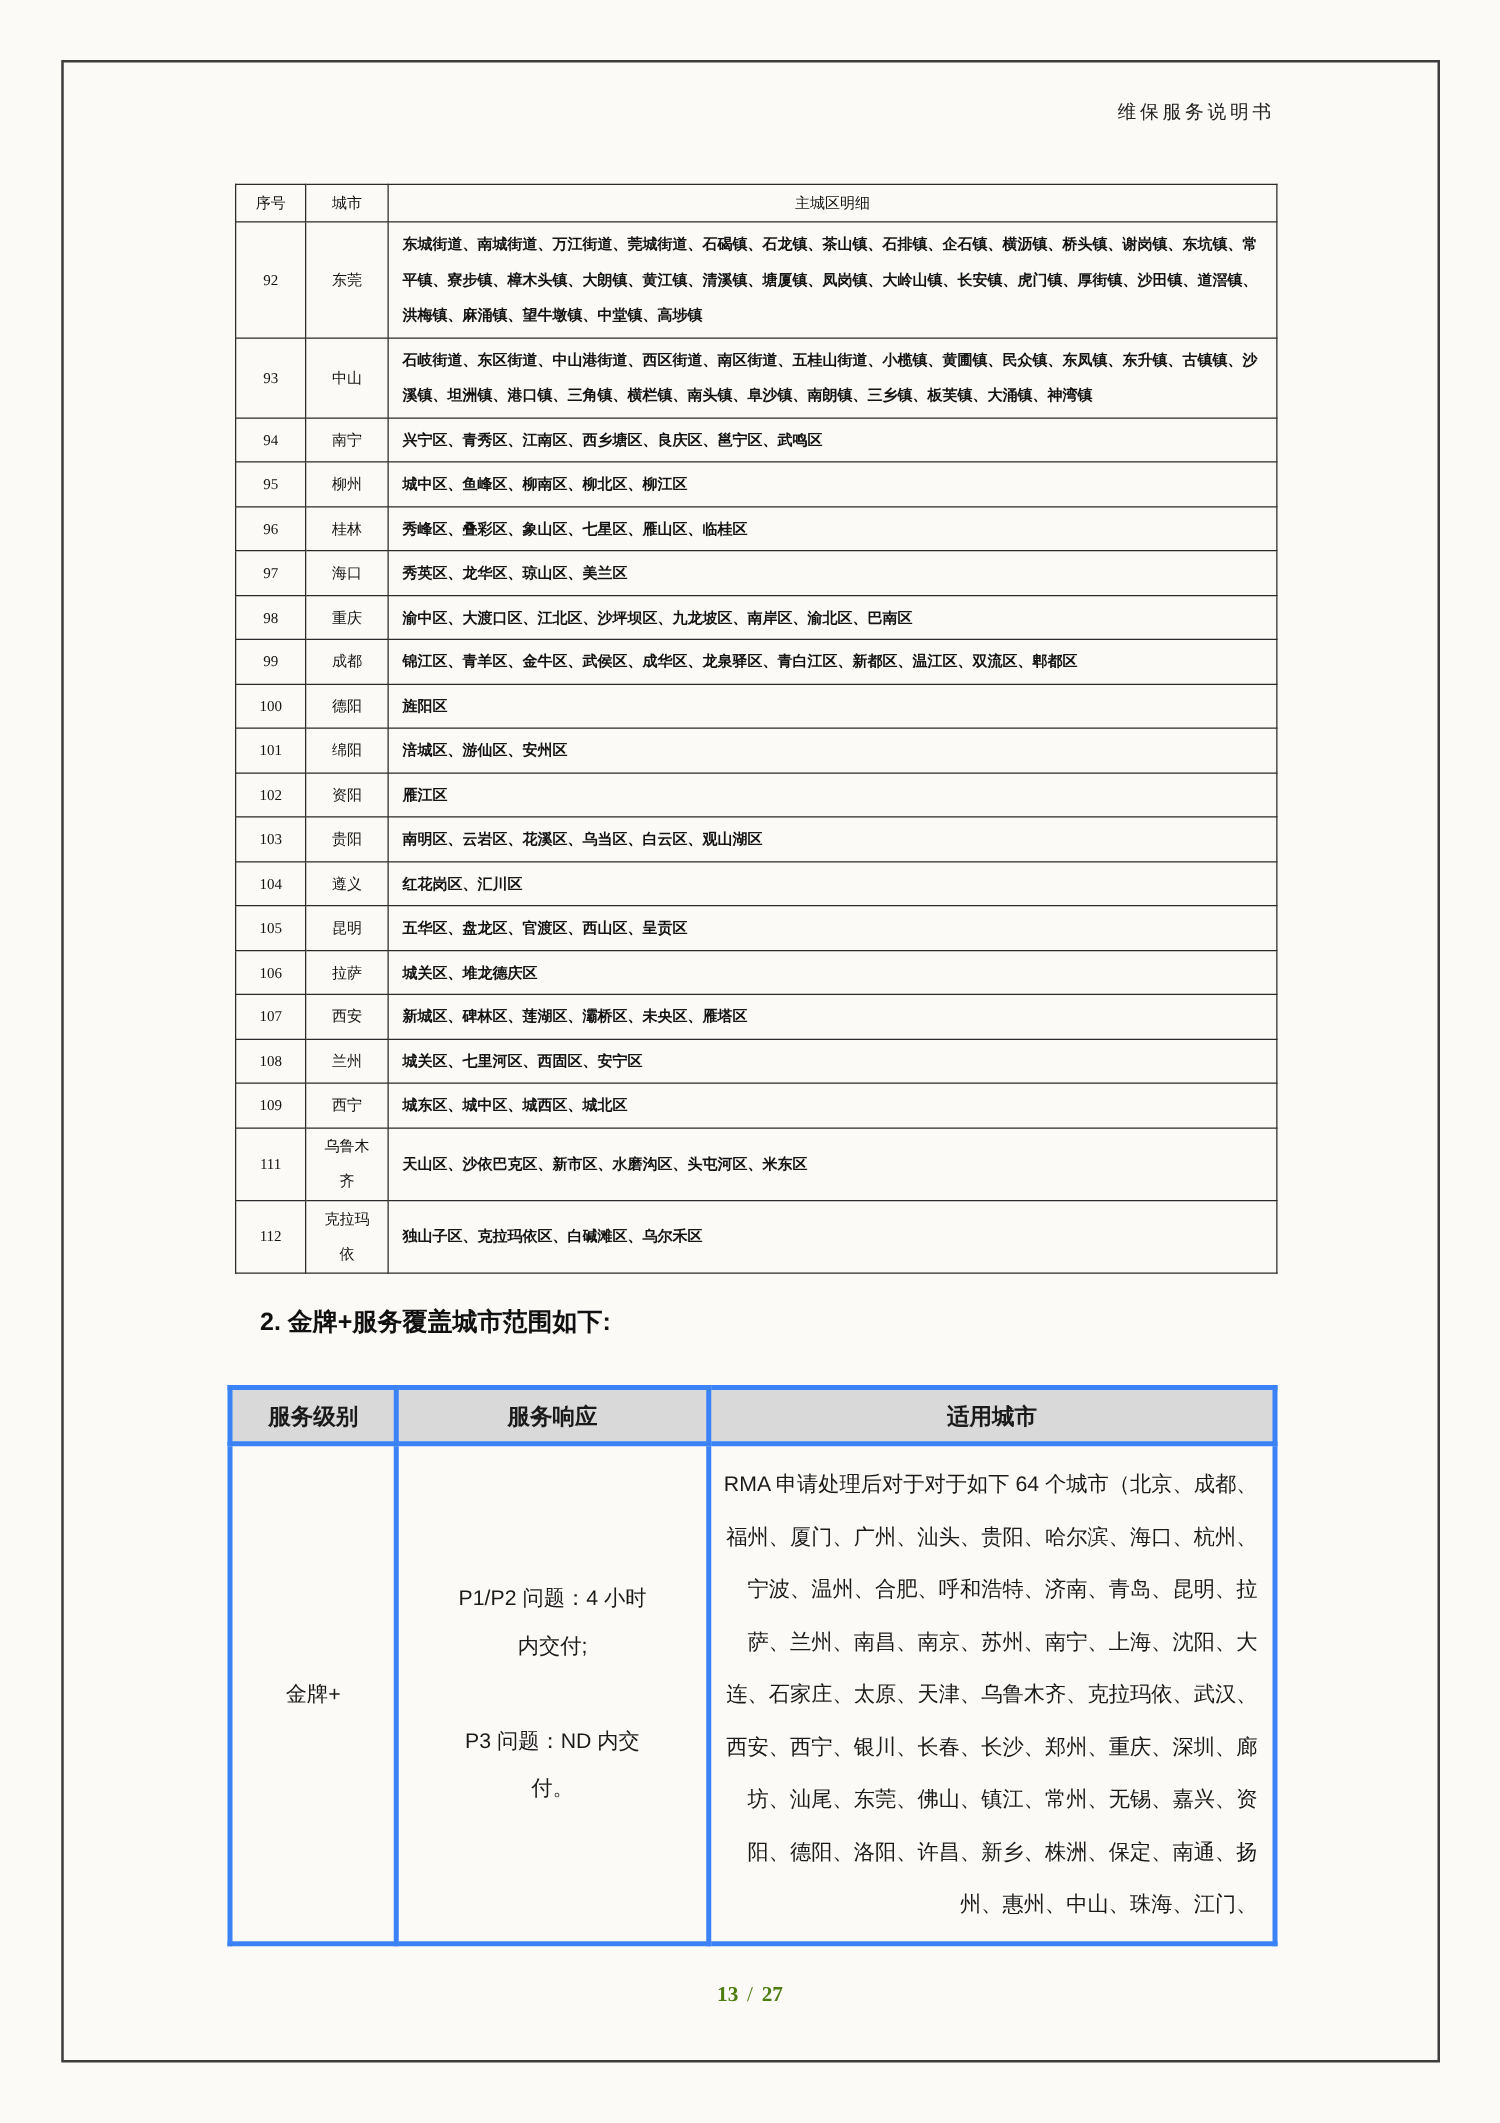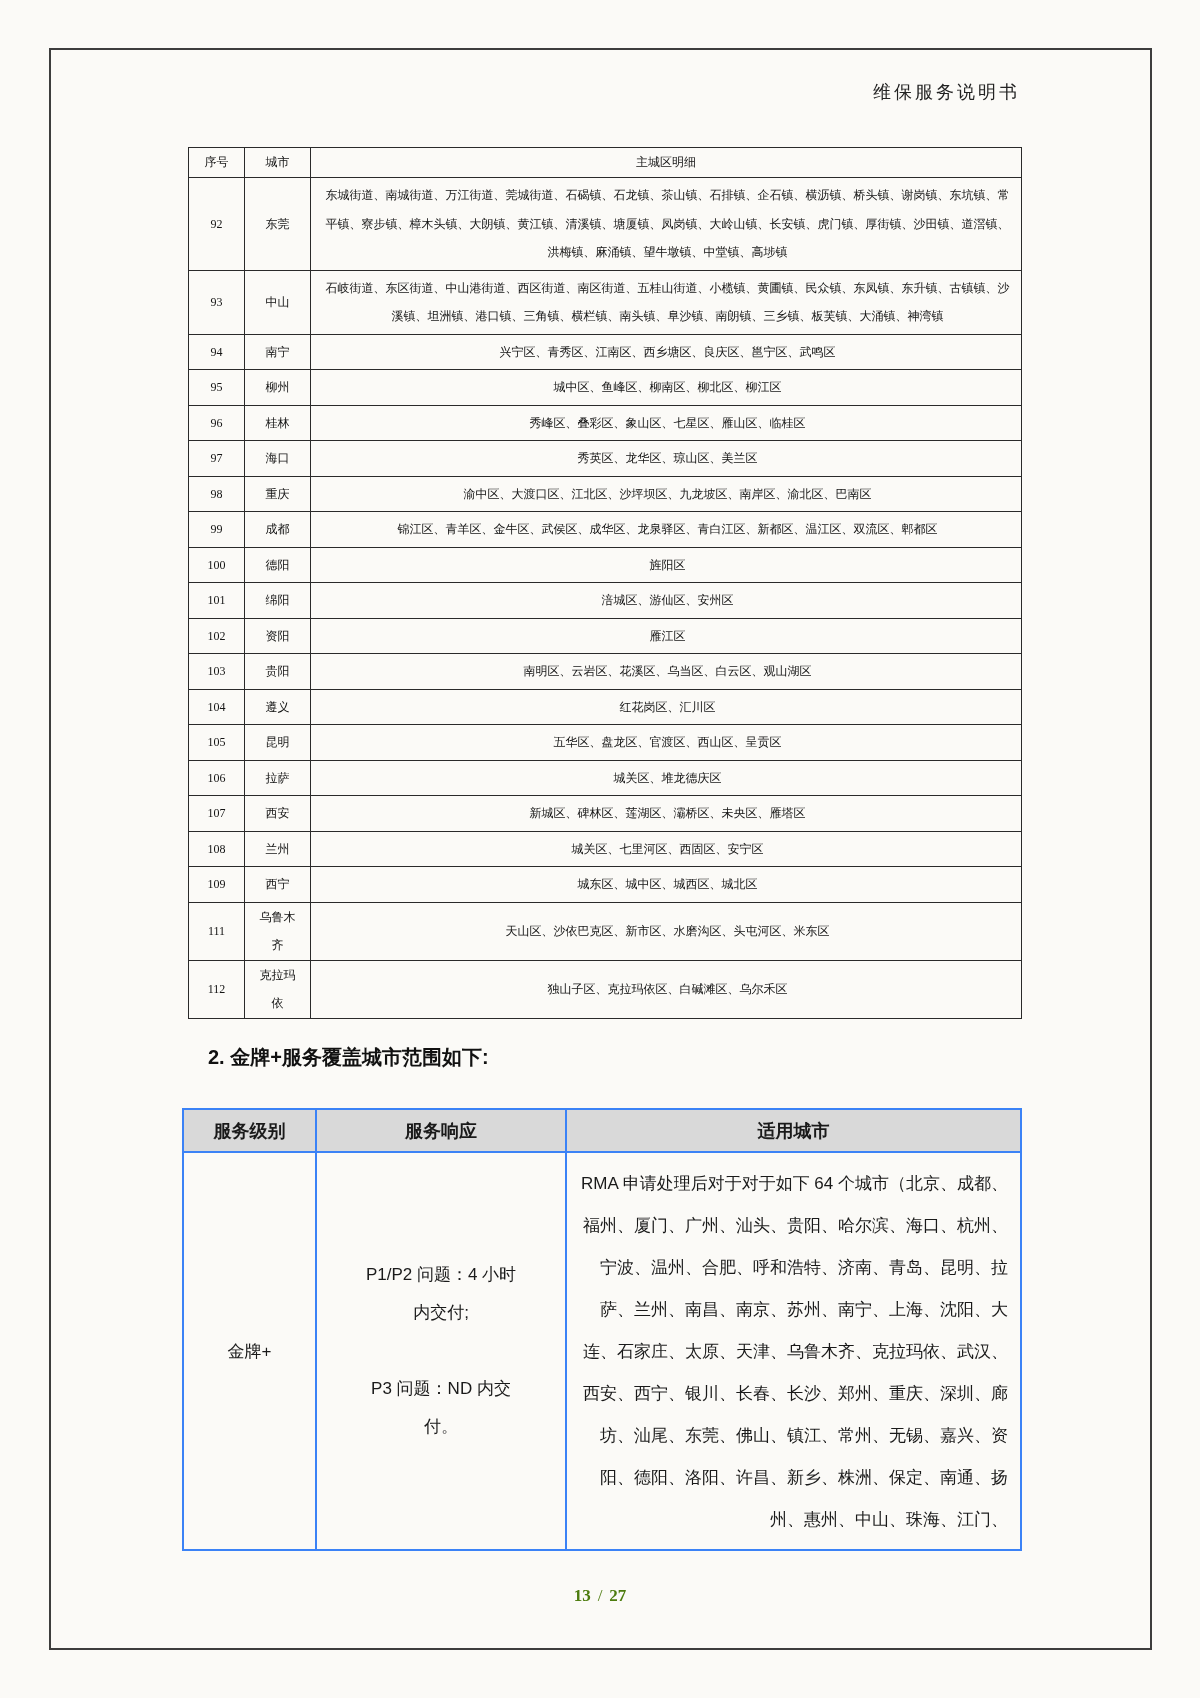--- a/index.html
+++ b/index.html
@@ -9,56 +9,56 @@
     font-family:"Liberation Serif","DejaVu Serif",serif;
     color:#1c1c1c;
     -webkit-font-smoothing:antialiased;
   }
   .page-border{
     position:absolute;left:49px;top:48px;width:1099px;height:1598px;
     border:2px solid #3d3d3d;background:transparent;
   }
   .doc-header{
     position:absolute;top:80px;right:180px;
-    font-size:18px;letter-spacing:3px;color:#222;
+    font-size:15px;letter-spacing:3px;color:#222;
     font-family:"Liberation Serif","DejaVu Serif",serif;
   }
   
   .city-table{
     position:absolute;left:188px;top:147px;width:834px;
     border-collapse:collapse;table-layout:fixed;
     font-size:12px;color:#141414;
     font-family:"Liberation Serif","DejaVu Serif",serif;
   }
   .city-table th,.city-table td{
     border:1.5px solid #2a2a2a;
     line-height:28.5px;
     vertical-align:middle;
   }
   .city-table th{font-weight:normal;text-align:center;height:29px;padding:0;}
   .col-no{width:56px;}
   .col-city{width:66px;}
   .city-table td.cell-no,.city-table td.cell-city{text-align:center;padding:0 12px;}
-  .city-table td.cell-districts{text-align:center;padding:3px 8px 3px 11px;}
+  .city-table td.cell-districts{text-align:left;padding:3px 8px 3px 11px;font-weight:bold;}
   
   .section-heading{
     position:absolute;left:168px;top:1044px;
     font-size:20px;font-weight:bold;color:#111;
     font-family:"Liberation Sans","DejaVu Sans",sans-serif;
     margin-left:40px;
   }
   
   .service-table{
     position:absolute;left:182px;top:1108px;width:840px;
     border-collapse:collapse;table-layout:fixed;
     font-size:17px;color:#1a1a1a;
     font-family:"Liberation Sans","DejaVu Sans",sans-serif;
   }
   .service-table th,.service-table td{
-    border:2px solid #3b82f6;vertical-align:middle;
+    border:4px solid #3b82f6;vertical-align:middle;
   }
   .service-table th{
     background:#d9d9d9;font-weight:bold;font-size:18px;
     height:41px;text-align:center;padding:0;
   }
   .svc-col-level{width:133px;}
   .svc-col-resp{width:250px;}
   .cell-level{text-align:center;}
   .cell-response .resp-wrap{
     display:flex;flex-direction:column;align-items:center;justify-content:center;

